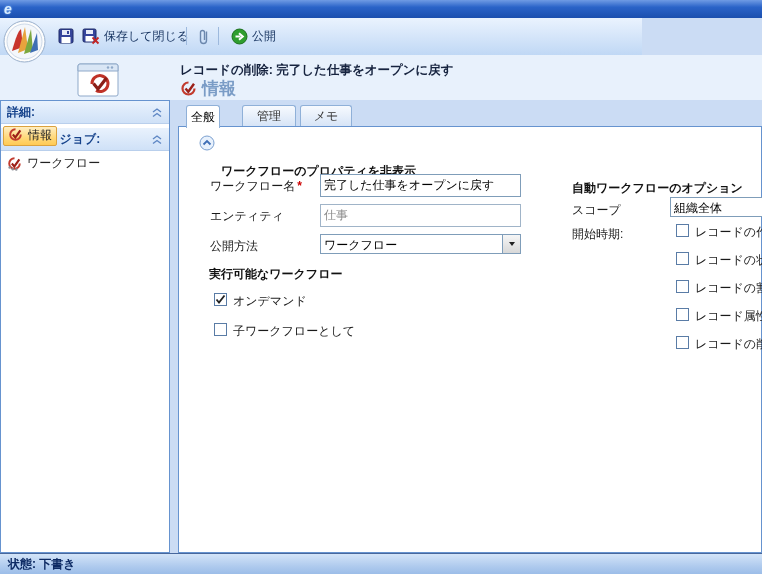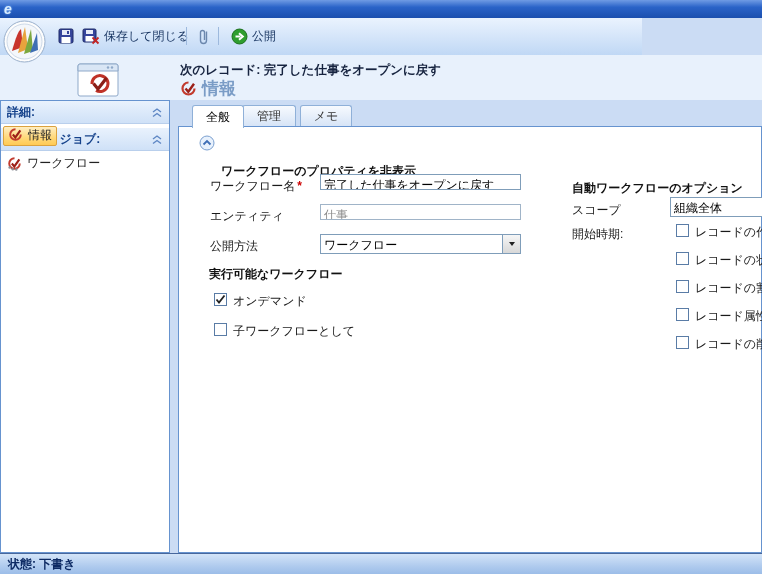--- a/index.html
+++ b/index.html
@@ -43,21 +43,21 @@
   .tab{position:absolute;top:105px;height:22px;box-sizing:border-box;
     border:1px solid #8fb0d8;border-bottom:none;border-radius:3px 3px 0 0;
     display:flex;align-items:center;justify-content:center;
     background:linear-gradient(180deg,#f7fafe,#d5e3f6);color:#333;}
   .tab.active{background:#fff;height:23px;z-index:3;color:#000;}
   
   .content{left:178px;top:126px;width:584px;height:427px;background:#fff;
     border:1px solid #6693cf;box-sizing:border-box;z-index:1;}
   .fieldlabel{color:#1a1a1a;text-align:center;}
   .req{color:#c00;font-weight:bold;margin-left:2px;}
-  .txt{position:absolute;box-sizing:border-box;height:16px;background:#fff;
+  .txt{position:absolute;box-sizing:border-box;height:23px;background:#fff;
     border:1px solid #7f9db9;padding:2px 3px;font-size:12px;overflow:hidden;white-space:nowrap;}
   .txt.disabled{color:#8a8a8a;border-color:#a0b4c8;}
   .sel{position:absolute;box-sizing:border-box;height:20px;background:#fff;
     border:1px solid #7f9db9;display:flex;align-items:stretch;}
   .sel .val{flex:1;padding:2px 3px;overflow:hidden;white-space:nowrap;}
   .sel .btn{width:17px;border-left:1px solid #7f9db9;
     background:linear-gradient(180deg,#f6f6f6,#d8d8d8);
     display:flex;align-items:center;justify-content:center;}
   .sel .btn .arrow{width:0;height:0;border-left:3.5px solid transparent;
     border-right:3.5px solid transparent;border-top:4.5px solid #222;}
@@ -136,21 +136,21 @@
   <div class="abs" style="left:75px;top:5px;">
     <svg width="46" height="40" viewBox="0 0 46 40">
       <rect x="3" y="4" width="40" height="32" rx="2" fill="#fff" stroke="#8fa9c9"></rect>
       <path d="M3 11 h40 v-5 a2 2 0 0 0 -2 -2 h-36 a2 2 0 0 0 -2 2 Z" fill="#d9e6f5" stroke="#8fa9c9"></path>
       <circle cx="37" cy="7.5" r="1.2" fill="#8fa9c9"></circle>
         <circle cx="33" cy="7.5" r="1.2" fill="#8fa9c9"></circle>
       <path d="M17 24 a8 8 0 1 1 4 6.5" stroke="#c03328" stroke-width="3" fill="none"></path>
       <path d="M18.5 23.5 l4.5 5.5 l8.5 -11" stroke="#8b1f18" stroke-width="3.2" fill="none"></path>
     </svg>
   </div>
-  <div class="abs pagetitle nowrap" style="left:180px;top:7px;">次のレコード: 完了した仕事をオープンに戻す</div>
+  <div class="abs pagetitle nowrap" style="left:180px;top:7px;">レコードの削除: 完了した仕事をオープンに戻す</div>
   <div class="abs" style="left:180px;top:25px;">
     <svg width="17" height="17" viewBox="0 0 17 17">
       <path d="M8.5 2.5 a6 6 0 1 0 6 6" stroke="#c23b2e" stroke-width="2.2" fill="none"></path>
       <path d="M5.5 8.5 l2.8 3.3 l5.7 -8" stroke="#9c2018" stroke-width="2.4" fill="none"></path>
     </svg>
   </div>
   <div class="abs pagesub nowrap" style="left:202px;top:22px;">情報</div>
 </div>
 
 <div class="abs sidebar">
@@ -178,21 +178,21 @@
       <path d="M8.5 2.5 a6 6 0 1 0 6 6" stroke="#c23b2e" stroke-width="2.2" fill="none"></path>
       <path d="M5.5 8.5 l2.8 3.3 l5.7 -8" stroke="#9c2018" stroke-width="2.4" fill="none"></path>
       <circle cx="3" cy="13" r="1.4" fill="#8a8f96"></circle>
         <circle cx="6.5" cy="15" r="1.4" fill="#8a8f96"></circle>
         <circle cx="10.5" cy="15.2" r="1.4" fill="#8a8f96"></circle>
     </svg>
     <span>ワークフロー</span>
   </div>
 </div>
 
-<div class="tab active" style="left:192px;width:52px;">
+<div class="tab active" style="left:186px;width:34px;">
   <span>全般</span>
 </div>
 <div class="tab" style="left:242px;width:54px;">
   <span>管理</span>
 </div>
 <div class="tab" style="left:300px;width:52px;">
   <span>メモ</span>
 </div>
 
 <div class="abs content"></div>

